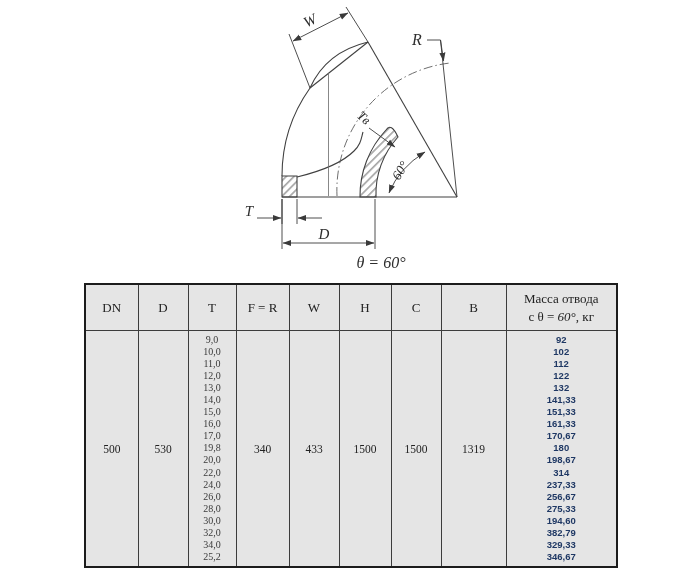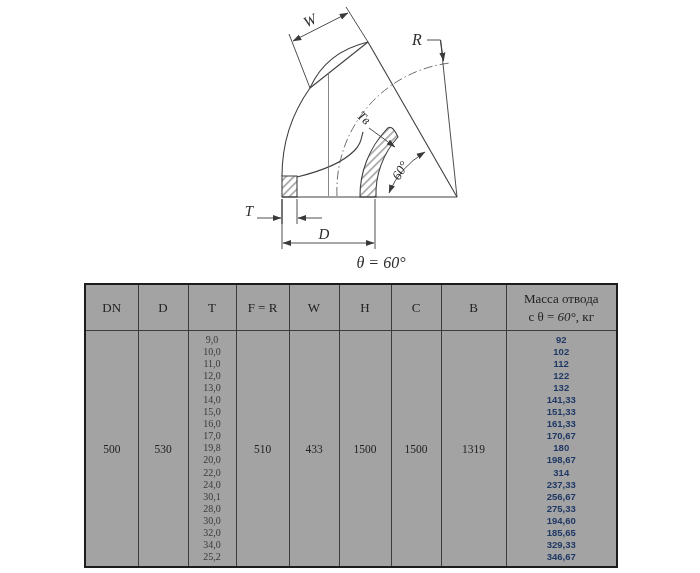--- a/index.html
+++ b/index.html
@@ -1,21 +1,21 @@
 <!DOCTYPE html>
 <html><head>
 <meta charset="utf-8">
 <style>
   html,body{margin:0;padding:0;background:#ffffff;}
   #canvas{position:relative;width:700px;height:573px;background:#ffffff;overflow:hidden;
           font-family:"Liberation Serif",serif;}
   #drawing{position:absolute;left:0;top:0;}
   
   #dim-table{position:absolute;left:84px;top:283px;width:532px;border-collapse:collapse;
-             table-layout:fixed;background:#a3a3a3;}
+             table-layout:fixed;background:#e5e5e5;}
   #dim-table th,#dim-table td{border:1px solid #3c3c3c;padding:0;text-align:center;
              font-family:"Liberation Serif",serif;color:#222;}
   #dim-table{border:2px solid #1c1c1c;}
   #dim-table thead th{height:45px;font-size:13px;font-weight:normal;vertical-align:middle;}
   #dim-table tbody td{height:232px;vertical-align:middle;font-size:11.5px;}
   .mass-hdr{line-height:1.35;font-size:12.5px;margin-left:30px;}
   .mass-hdr .ital{font-style:italic;}
   .lines-cell{vertical-align:top !important;padding-top:3px !important;}
   .t-line{font-size:10px;line-height:12.05px;color:#3a3a3a;font-family:"Liberation Serif",serif;}
   .mass-line{font-size:9.5px;line-height:12.05px;font-weight:bold;color:#1f3864;
@@ -135,28 +135,28 @@
             <div class="t-line">12,0</div>
             <div class="t-line">13,0</div>
             <div class="t-line">14,0</div>
             <div class="t-line">15,0</div>
             <div class="t-line">16,0</div>
             <div class="t-line">17,0</div>
             <div class="t-line">19,8</div>
             <div class="t-line">20,0</div>
             <div class="t-line">22,0</div>
             <div class="t-line">24,0</div>
-            <div class="t-line">30,1</div>
+            <div class="t-line">26,0</div>
             <div class="t-line">28,0</div>
             <div class="t-line">30,0</div>
             <div class="t-line">32,0</div>
             <div class="t-line">34,0</div>
             <div class="t-line">25,2</div>
           </td>
-        <td>510</td>
+        <td>340</td>
         <td>433</td>
         <td>1500</td>
         <td>1500</td>
         <td>1319</td>
         <td class="lines-cell">
             <div class="mass-line">92</div>
             <div class="mass-line">102</div>
             <div class="mass-line">112</div>
             <div class="mass-line">122</div>
             <div class="mass-line">132</div>
@@ -164,21 +164,21 @@
             <div class="mass-line">151,33</div>
             <div class="mass-line">161,33</div>
             <div class="mass-line">170,67</div>
             <div class="mass-line">180</div>
             <div class="mass-line">198,67</div>
             <div class="mass-line">314</div>
             <div class="mass-line">237,33</div>
             <div class="mass-line">256,67</div>
             <div class="mass-line">275,33</div>
             <div class="mass-line">194,60</div>
-            <div class="mass-line">185,65</div>
+            <div class="mass-line">382,79</div>
             <div class="mass-line">329,33</div>
             <div class="mass-line">346,67</div>
           </td>
       </tr>
     </tbody>
   </table>
 
 </div>
 
 </body></html>

